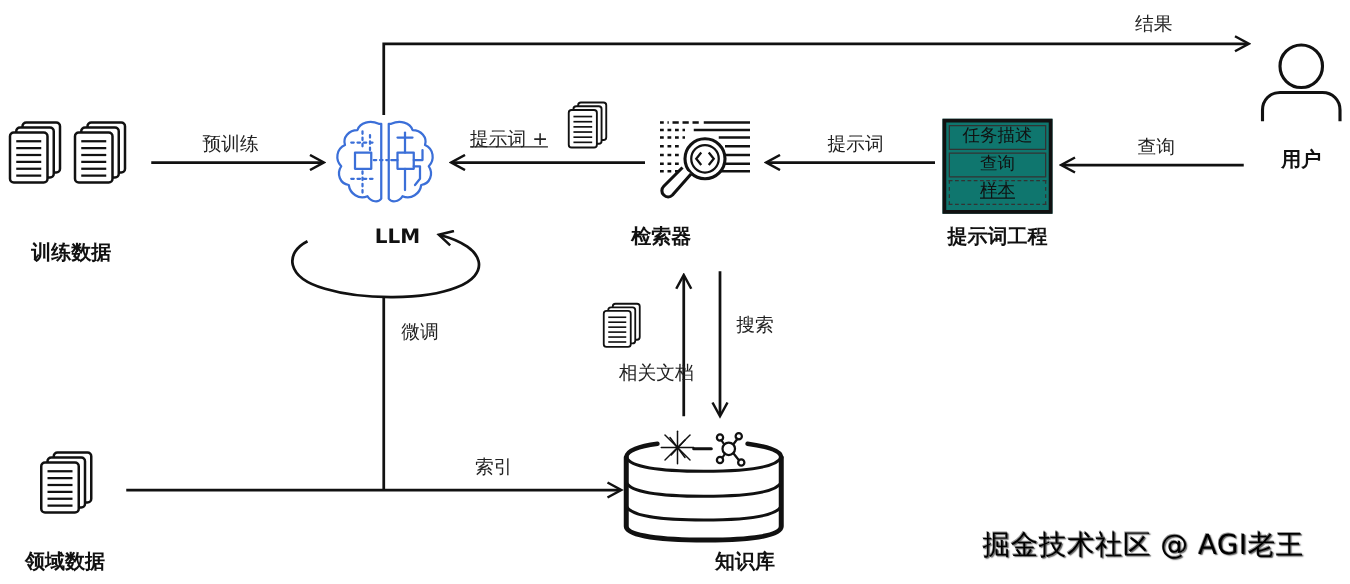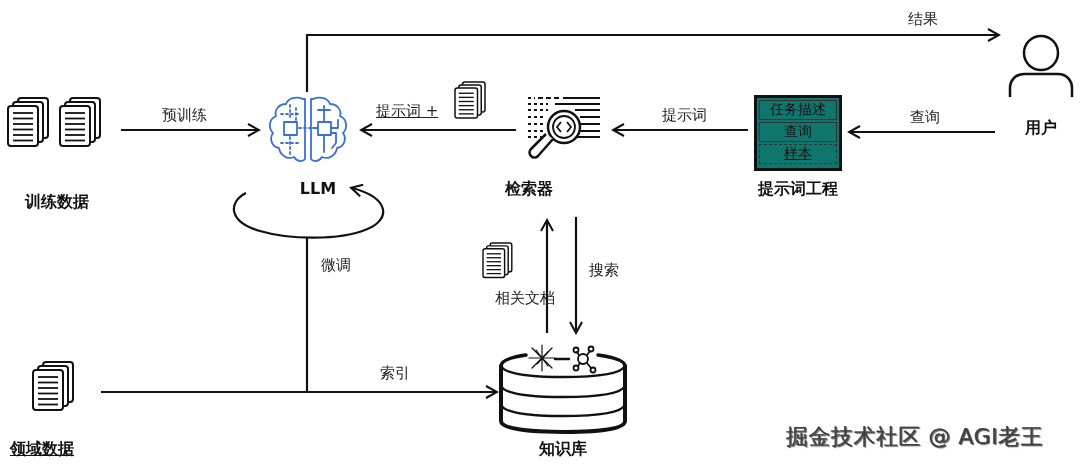--- a/index.html
+++ b/index.html
@@ -1,21 +1,21 @@
 <!DOCTYPE html>
 <html><head>
 <meta charset="utf-8">
 <style>
   html, body { margin: 0; padding: 0; background: #ffffff; }
   body { width: 1080px; height: 467px; position: relative; overflow: hidden;
          font-family: "DejaVu Sans", "Liberation Sans", sans-serif; color: #111; }
   #canvas { position: absolute; left: 0; top: 0; }
   .lbl { position: absolute; font-size: 15px; color: #222; white-space: nowrap; line-height: 1; }
   .node-label { position: absolute; font-size: 16px; font-weight: bold; color: #111; white-space: nowrap; line-height: 1; transform: translateX(-50%); }
-  .watermark { position: absolute; left: 786px; top: 426px; font-size: 22px; color: #404040;
+  .watermark { position: absolute; left: 786px; top: 426px; font-size: 22px; color: #000000;
                text-shadow: 1px 1px 1px #555, -0.5px -0.5px 0 #999; white-space: nowrap; line-height: 1; letter-spacing: 0.5px; }
   .pe-box { position: absolute; left: 754px; top: 95px; width: 88px; height: 76px; border: 3px solid #111; box-sizing: border-box; background: #0f766e; padding: 2px; }
   .pe-row { height: 20px; box-sizing: border-box; border: 1.5px solid #333; margin-bottom: 2px; font-size: 14px; text-align: center; line-height: 17px; color: #111; }
   .pe-row.dashed { border-style: dashed; margin-bottom: 0; text-decoration: underline; }
 </style>
 </head>
 <body>
 
 <svg id="canvas" width="1080" height="467" viewBox="0 0 1080 467" xmlns="http://www.w3.org/2000/svg">
   <defs>
@@ -169,30 +169,30 @@
   </g>
 </svg>
 
 <span class="lbl" style="left:162px; top:108px;">预训练</span>
 <span class="lbl" style="left:376px; top:104px;text-decoration:underline;">提示词 +</span>
 <span class="lbl" style="left:662px; top:108px;">提示词</span>
 <span class="lbl" style="left:910px; top:110px;">查询</span>
 <span class="lbl" style="left:908px; top:12px;text-align:right;">结果</span>
 <span class="lbl" style="left:321px; top:258px;">微调</span>
 <span class="lbl" style="left:380px; top:366px;">索引</span>
-<span class="lbl" style="left:589px; top:263px;">搜索</span>
+<span class="lbl" style="left:589px; top:253px;">搜索</span>
 <span class="lbl" style="left:463px; top:291px;margin-left:32px;">相关文档</span>
 
 <span class="node-label" style="left:57px; top:194px;">训练数据</span>
 <span class="node-label" style="left:318px; top:181px;">LLM</span>
 <span class="node-label" style="left:529px; top:181px;">检索器</span>
 <span class="node-label" style="left:798px; top:181px;">提示词工程</span>
 <span class="node-label" style="left:1041px; top:120px;">用户</span>
-<span class="node-label" style="left:42px; top:441px;text-decoration:underline;">领域数据</span>
-<span class="node-label" style="left:563px; top:441px;text-align:center;">知识库</span>
+<span class="node-label" style="left:52px; top:441px;">领域数据</span>
+<span class="node-label" style="left:596px; top:441px;text-align:center;">知识库</span>
 
 <div class="pe-box">
   <div class="pe-row">任务描述</div>
   <div class="pe-row">查询</div>
   <div class="pe-row dashed">样本</div>
 </div>
 
 <span class="watermark">掘金技术社区 @ AGI老王</span>
 
 </body></html>

